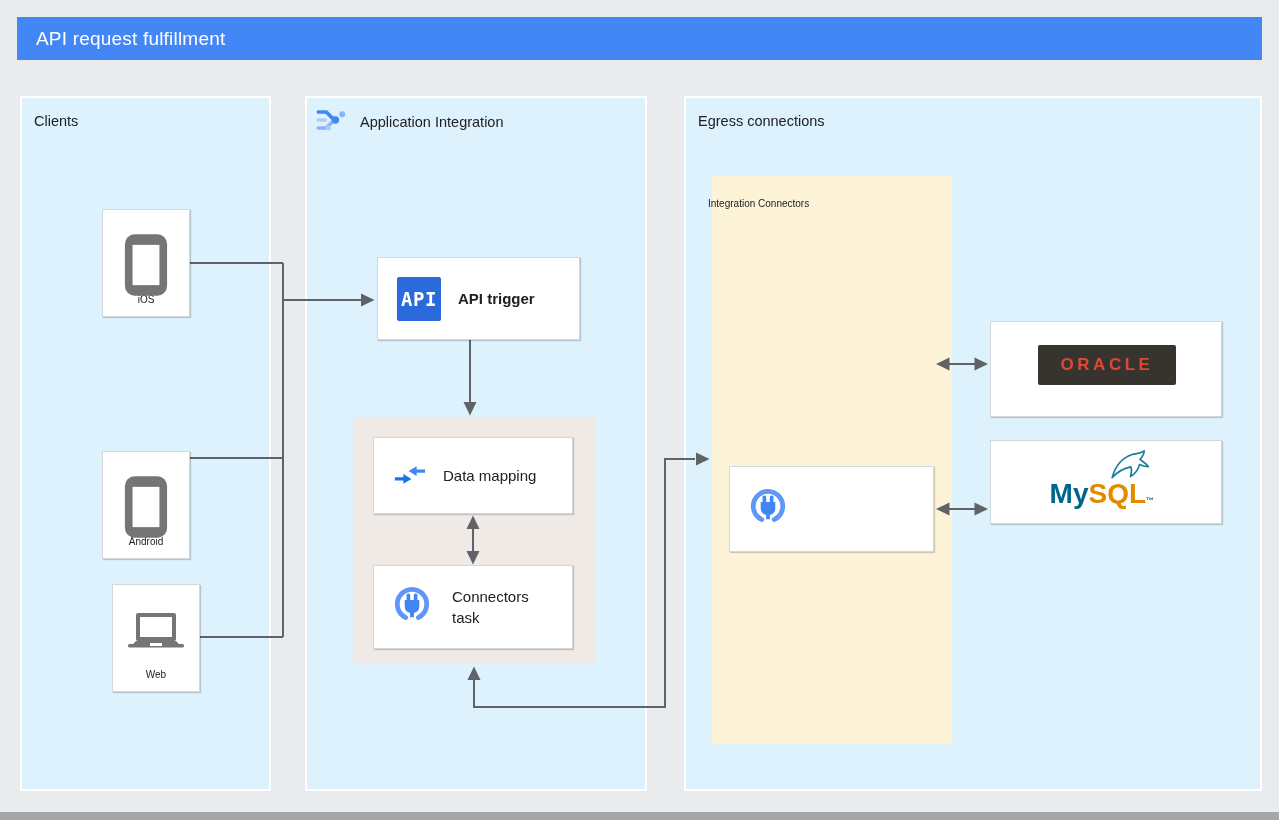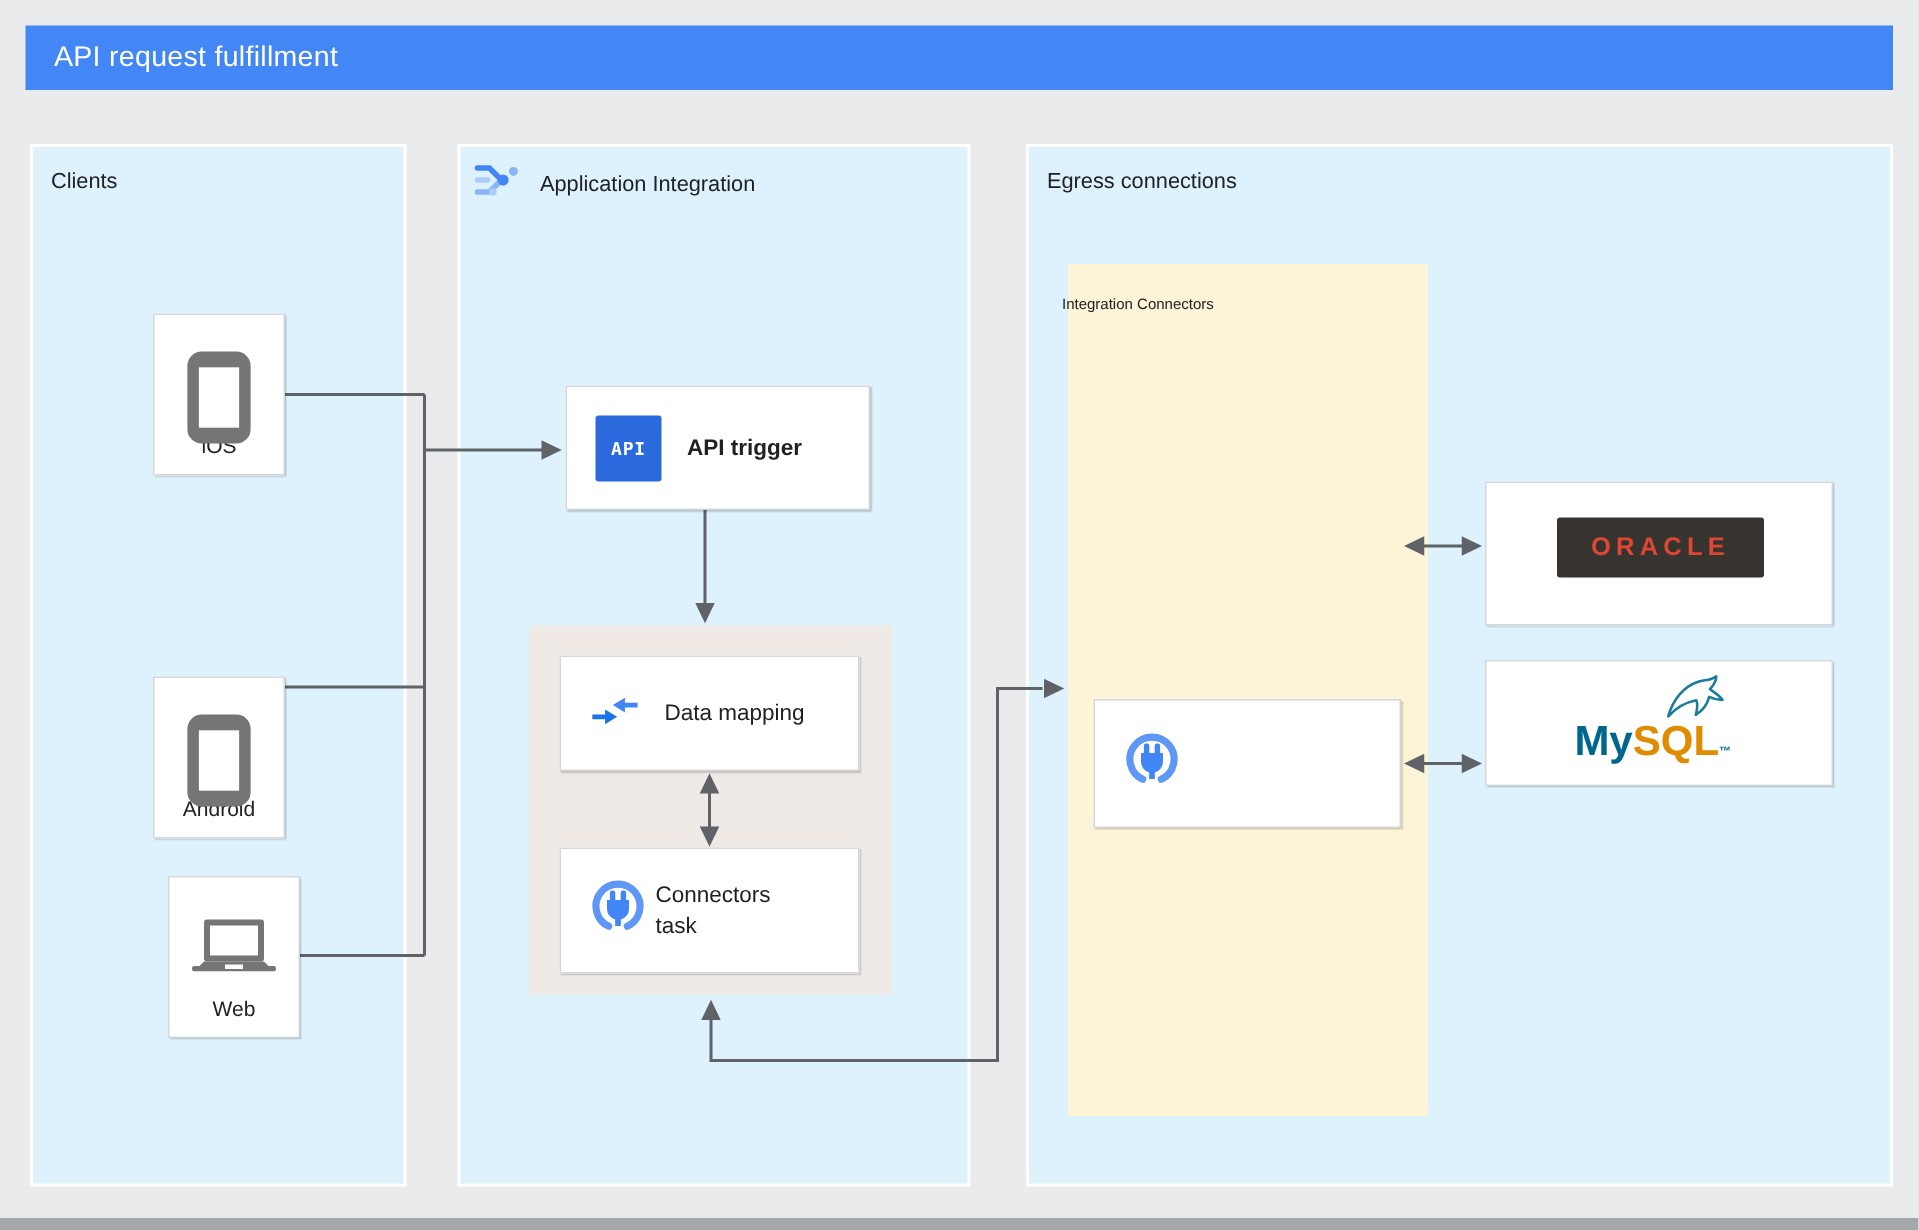--- a/index.html
+++ b/index.html
@@ -11,26 +11,26 @@
   .panel{position:absolute;background:#def2fd;border:2px solid #ffffff;box-sizing:border-box;}
   .panel-title{position:absolute;font-size:14.5px;color:#202124;}
   .group{position:absolute;box-sizing:border-box;}
   .group-yellow{background:#fdf3d7;}
   .group-gray{background:#efeae6;}
   .card{position:absolute;background:#ffffff;border:1px solid #d5d8db;box-sizing:border-box;
         box-shadow:1px 1px 1px rgba(0,0,0,0.18);z-index:10;}
   .dev-card{display:flex;flex-direction:column;align-items:center;justify-content:flex-end;
             padding-bottom:11px;}
   .dev-card .dev-icon{position:absolute;top:22px;}
-  .dev-label{font-size:14px;color:#202124;}
+  .dev-label{font-size:10px;color:#202124;}
   .node{display:flex;align-items:center;padding-left:19px;gap:17px;}
   .node-label{font-size:15px;line-height:1.42;color:#202124;width:112px;}
   .api-badge{width:44px;height:44px;background:#2a6add;border-radius:2px;display:flex;
              align-items:center;justify-content:center;color:#fff;flex:0 0 auto;
-             font-family:"DejaVu Sans Mono", monospace;font-weight:bold;font-size:12px;letter-spacing:.5px;}
+             font-family:"DejaVu Sans Mono", monospace;font-weight:bold;font-size:19px;letter-spacing:.5px;}
   .lines{position:absolute;left:0;top:0;z-index:5;}
   .hdr-row{position:absolute;display:flex;align-items:center;gap:12px;}
   .hdr-row .t{font-size:14.5px;}
   .oracle-chip{position:absolute;left:47px;top:23px;width:138px;height:40px;background:#37332f;
                border-radius:2px;display:flex;align-items:center;justify-content:center;}
   .oracle-word{color:#de4733;font-size:17px;font-weight:bold;letter-spacing:3.5px;}
   .mysql-wrap{position:absolute;left:0;top:0;width:100%;height:100%;}
   .mysql-word{position:absolute;left:50%;transform:translateX(-54%);bottom:13px;font-size:28px;
               font-weight:bold;white-space:nowrap;}
   .mysql-my{color:#00678c;}
@@ -117,21 +117,21 @@
   <div class="card node" style="left:373px;top:437px;width:200px;height:77px;gap:16px;">
     <span style="flex:0 0 auto;">
       <svg width="34" height="26" viewBox="0 0 36 26">
         <path d="M2 16.5 h9 v-3.5 l8.5 5.2 -8.5 5.2 v-3.5 h-9 z" fill="#1a73e8"></path>
         <path d="M34 8.2 h-9 v-3.5 l-8.5 5.2 8.5 5.2 v-3.5 h9 z" fill="#4285f4"></path>
       </svg>
     </span>
     <span class="node-label">Data mapping</span>
   </div>
 
-  <div class="card node" style="left:373px;top:565px;width:200px;height:84px;gap:6px;">
+  <div class="card node" style="left:373px;top:565px;width:200px;height:84px;gap:21px;">
     <span style="flex:0 0 auto;">
       <svg width="38" height="38" viewBox="0 0 40 40">
         <path d="M13.5 33.2 A15.5 15.5 0 1 1 26.5 33.2" fill="none" stroke="#5e97f6" stroke-width="5" stroke-linecap="round"></path>
         <rect x="14.3" y="8" width="3.8" height="8" rx="1.6" fill="#4285f4"></rect>
         <rect x="21.9" y="8" width="3.8" height="8" rx="1.6" fill="#4285f4"></rect>
         <path d="M12.3 14.8 h15.4 v6.2 a7.7 7.7 0 0 1 -5.7 7.4 v4.6 h-4 v-4.6 a7.7 7.7 0 0 1 -5.7 -7.4 z" fill="#4285f4"></path>
       </svg>
     </span>
     <span class="node-label" style="width:92px;">Connectors task</span>
   </div>

